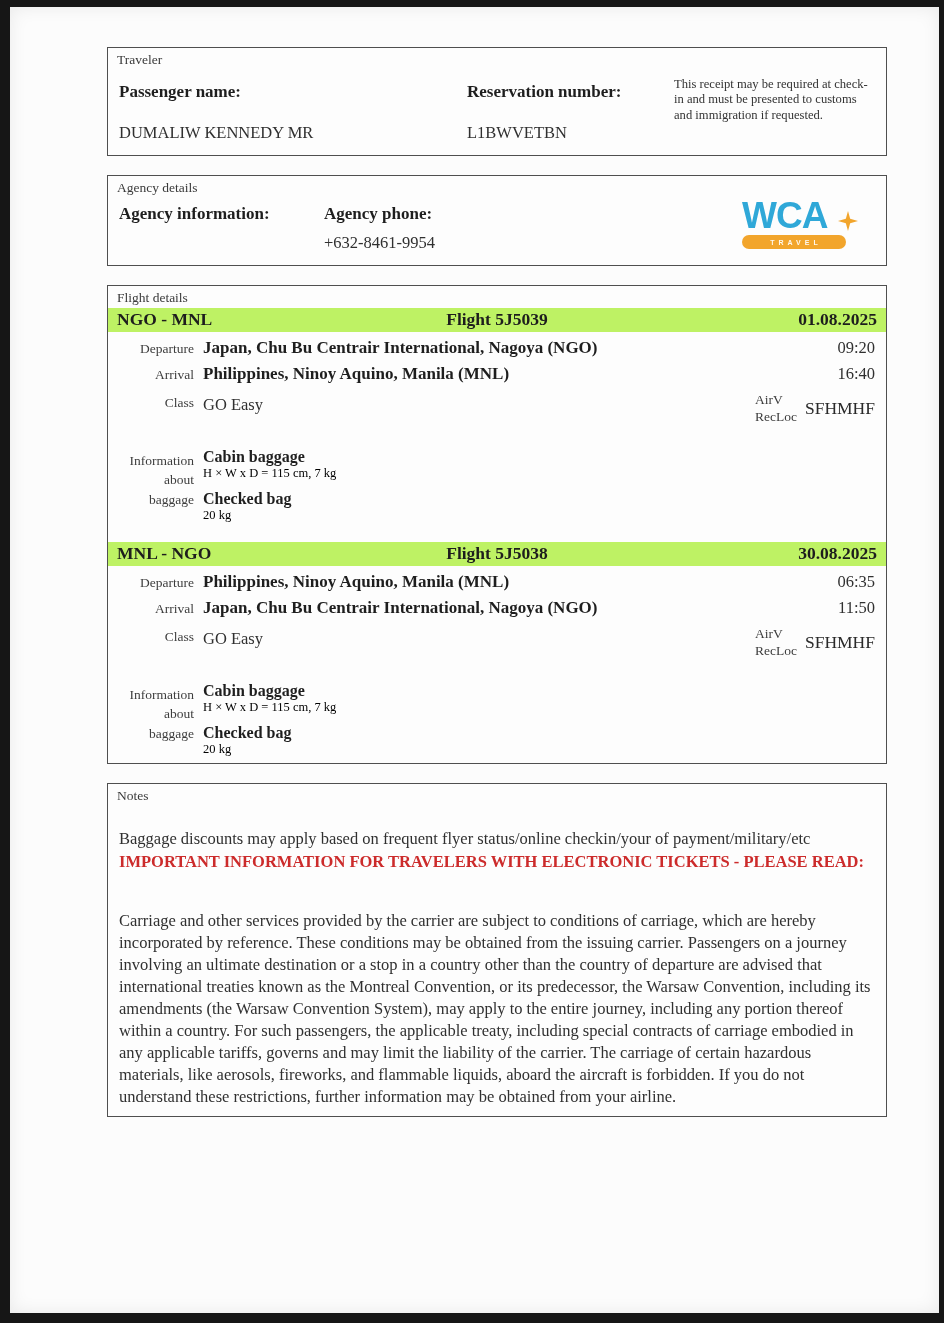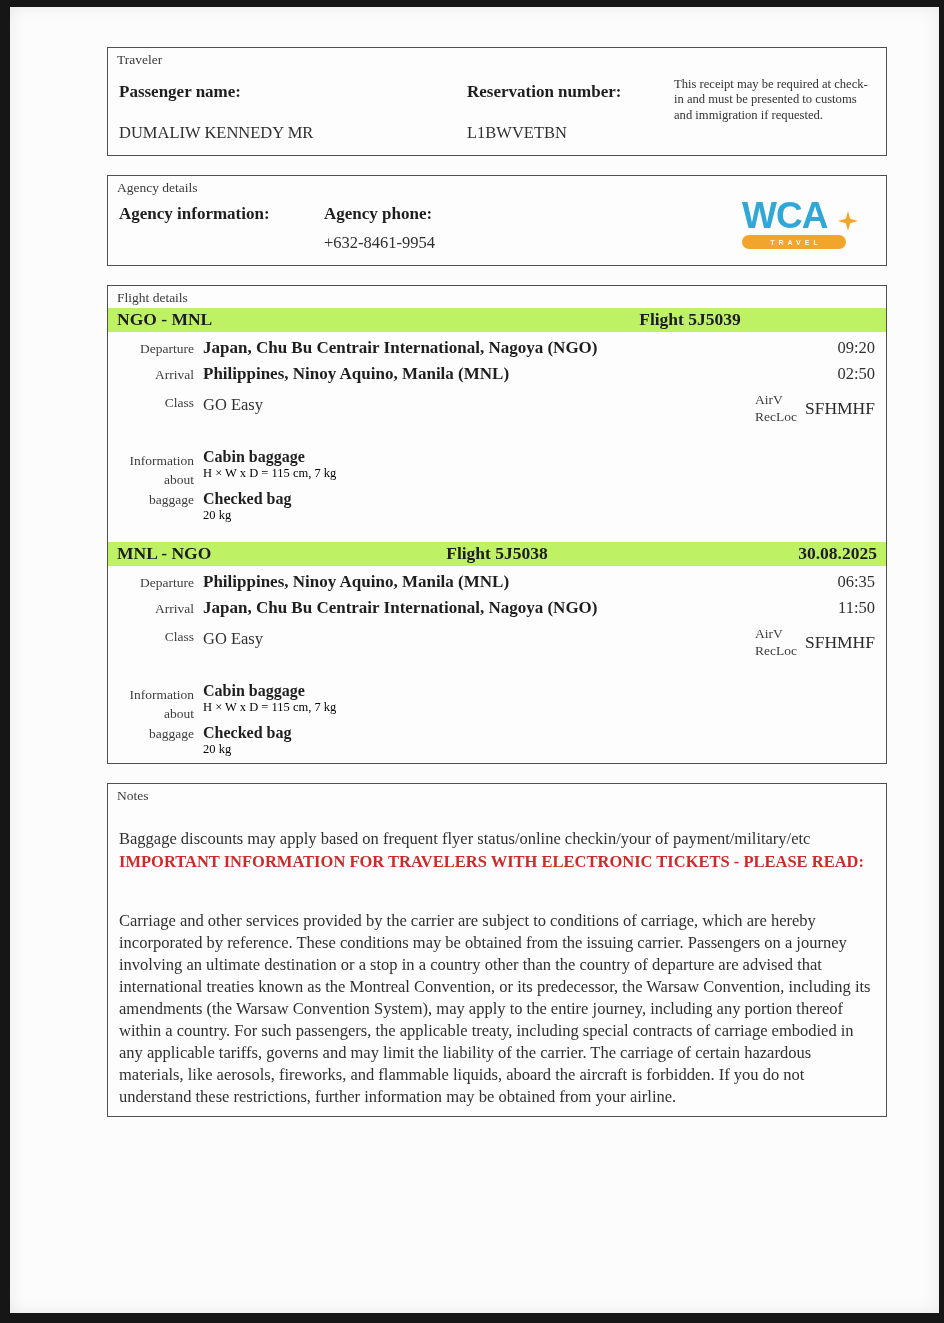--- a/index.html
+++ b/index.html
@@ -256,30 +256,31 @@
       </div>
     </div>
 
     <div class="box flight-box">
       <div class="section-label">Flight details</div>
 
       <div>
         <div class="flight-header-band">
           <div class="fh-route">NGO - MNL</div>
           <div class="fh-flight">Flight 5J5039</div>
+          <div class="fh-date">01.08.2025</div>
         </div>
         <div class="seg-row">
           <div class="seg-label">Departure</div>
           <div class="seg-value">Japan, Chu Bu Centrair International, Nagoya (NGO)</div>
           <div class="seg-time">09:20</div>
         </div>
         <div class="seg-row">
           <div class="seg-label">Arrival</div>
           <div class="seg-value">Philippines, Ninoy Aquino, Manila (MNL)</div>
-          <div class="seg-time">02:50</div>
+          <div class="seg-time">16:40</div>
         </div>
         <div class="seg-row class-row">
           <div class="seg-label" style="padding-top:3px;">Class</div>
           <div class="seg-value normal" style="padding-top:3px;">GO Easy</div>
           <div class="recloc-wrap">
             <div class="recloc-label">
               <div>AirV</div>
               <div>RecLoc</div>
             </div>
             <div class="recloc-value">SFHMHF</div>

